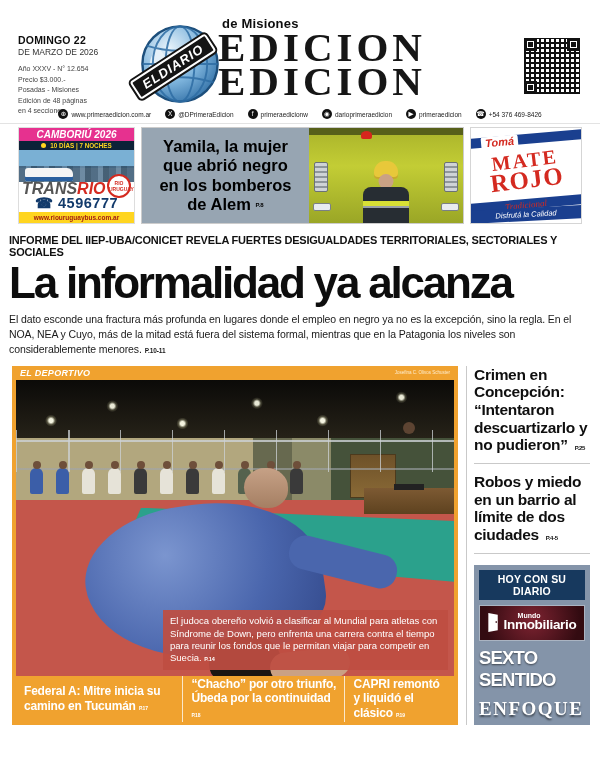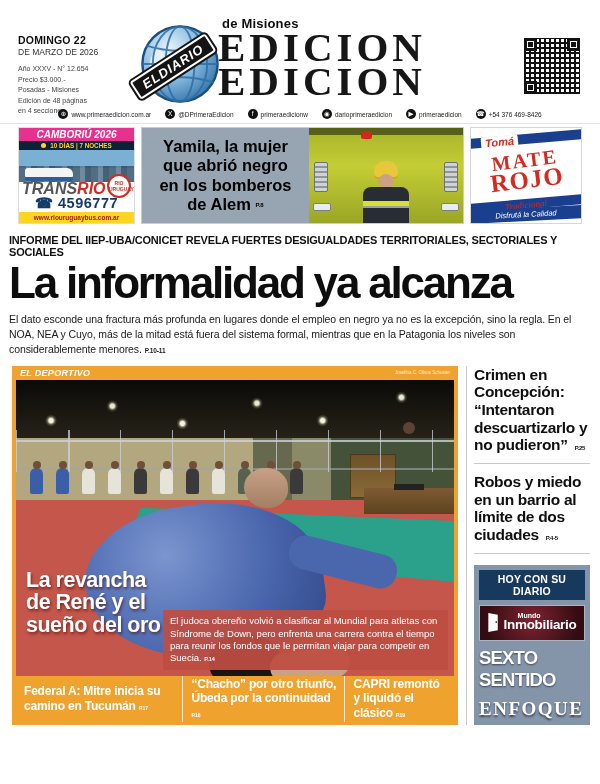--- a/index.html
+++ b/index.html
@@ -336,25 +336,20 @@
         <div class="ph-floor"></div>
         <div class="ph-teal"></div>
         <div class="ph-platform"></div>
         <div class="ph-ref"></div>
         <div class="jd-body"></div>
         <div class="jd-head"></div>
         <div class="jd-arm"></div>
         <div class="op-hair"></div>
         <div class="op-shoulder"></div>
 
-        <div class="photo-head">
-          <div>La revancha</div>
-          <div>de René y el</div>
-          <div>sueño del oro</div>
-        </div>
         <div class="caption">
           <span>El judoca obereño volvió a clasificar al Mundial para atletas con Síndrome de Down, pero enfrenta una carrera contra el tiempo para reunir los fondos que le permitan viajar para competir en Suecia.</span>
           <span class="pg">P.14</span>
         </div>
       </div>
 
       <div class="sports-footer">
         <div class="sf-item sf-1">
           <span>Federal A: Mitre inicia su camino en Tucumán</span>
           <span class="pg">P.17</span>

